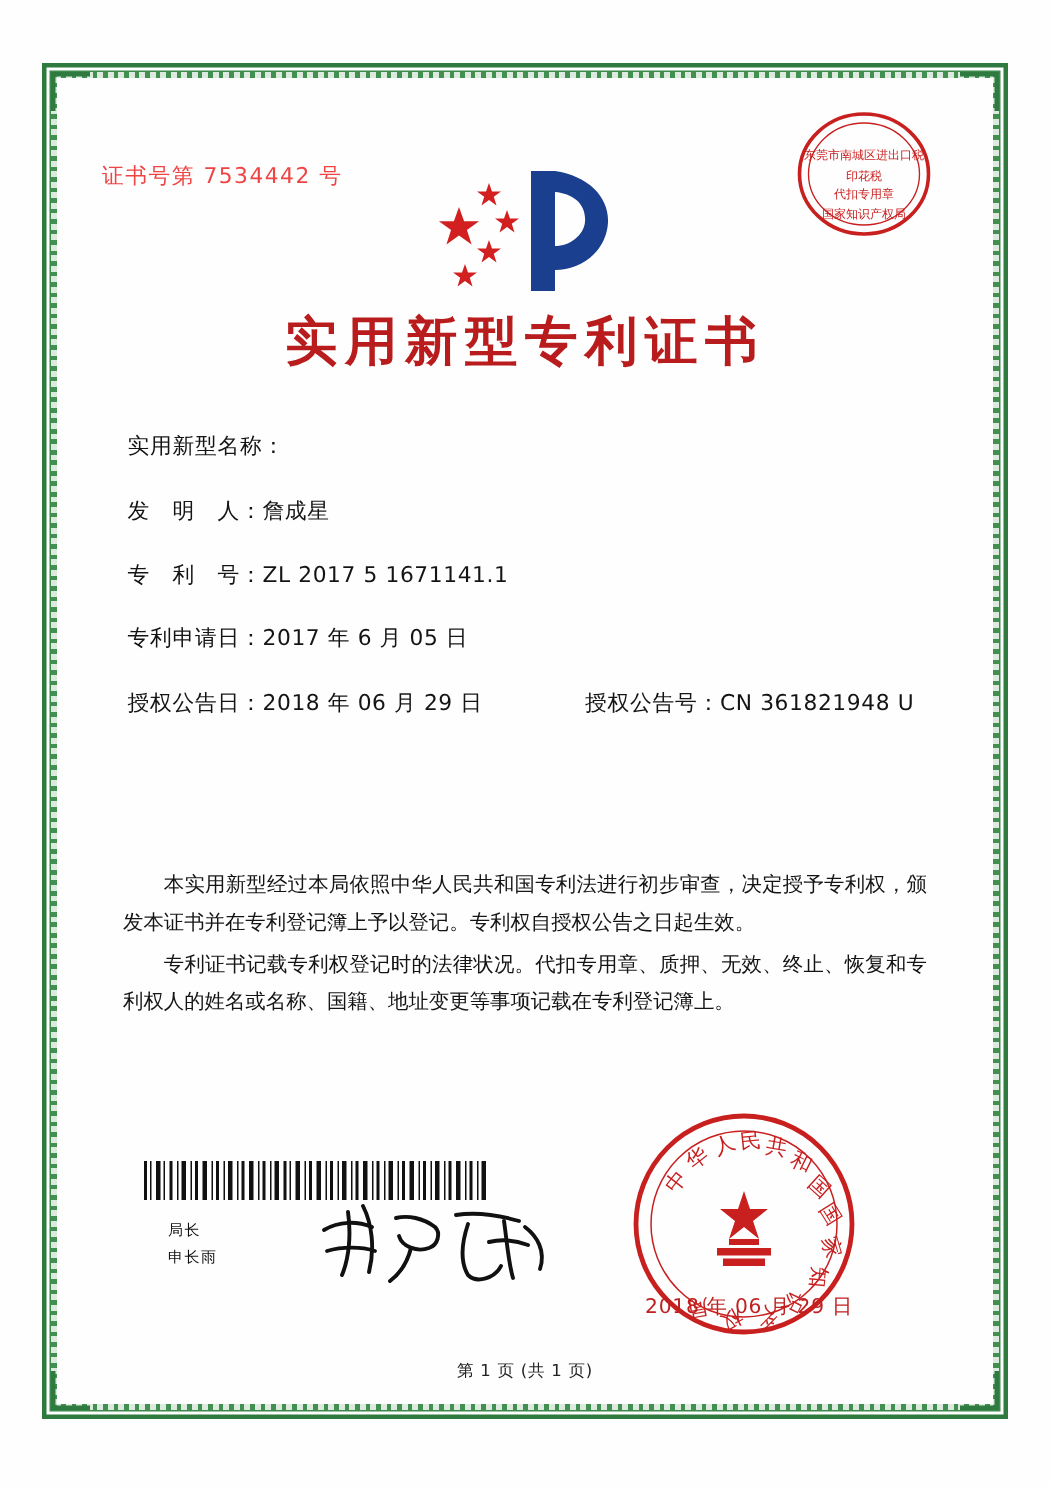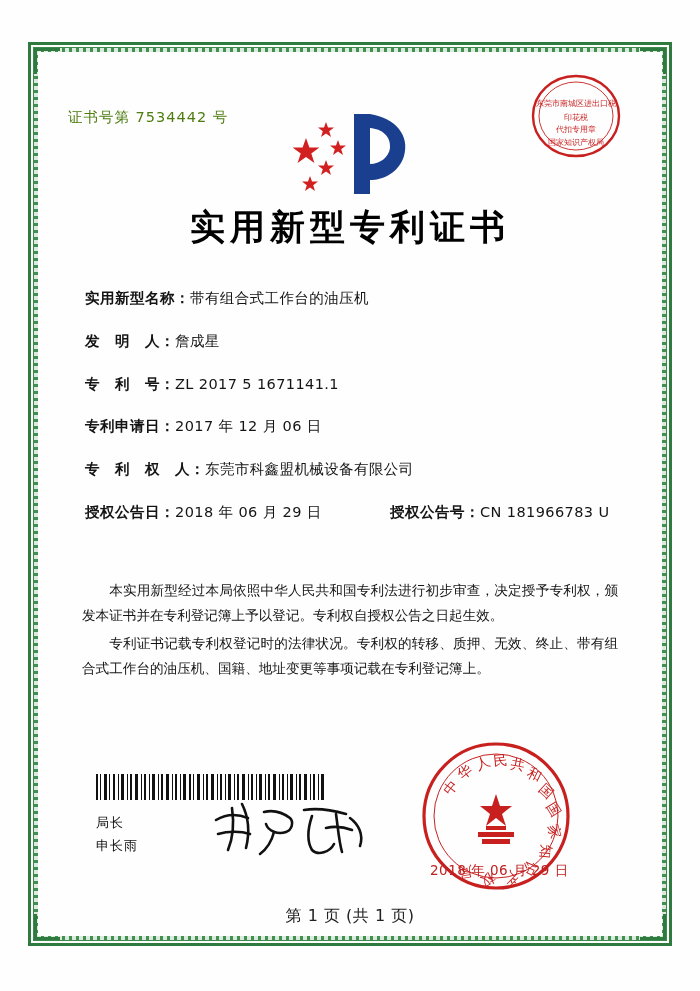--- a/index.html
+++ b/index.html
@@ -65,39 +65,39 @@
   .corner.tr { left: 640px; top: 48px; border-left: none; border-bottom: none; }
   .corner.bl { left: 34px; top: 914px; border-right: none; border-top: none; }
   .corner.br { left: 640px; top: 914px; border-left: none; border-top: none; }
 
   
   .cert-no {
     position: absolute;
     left: 68px; top: 108px;
     font-size: 14.5px;
     letter-spacing: 1px;
-    color: #4d7c0f;
+    color: #ef4444;
   }
 
   
   .logo {
     position: absolute;
     left: 292px; top: 110px;
     width: 120px; height: 86px;
   }
 
   .title {
     position: absolute;
     left: 0; right: 0; top: 204px;
     text-align: center;
     font-family: "DejaVu Serif", "Liberation Serif", serif;
     font-size: 35px;
     font-weight: bold;
     letter-spacing: 5px;
-    color: #000000;
+    color: #b91c1c;
   }
 
   
   .stamp-top {
     position: absolute;
     left: 530px; top: 70px;
     width: 92px; height: 92px;
   }
   .stamp-main {
     position: absolute;
@@ -116,21 +116,20 @@
   .row {
     display: flex;
     align-items: baseline;
     margin-bottom: 21px;
     line-height: 1.5;
   }
   .label {
     flex: 0 0 auto;
     white-space: pre;
     letter-spacing: 0.5px;
-    font-weight: bold;
   }
   .value {
     flex: 1 1 auto;
     letter-spacing: 0.4px;
   }
   .row.addr .value { line-height: 1.65; }
   .row.split { justify-content: flex-start; margin-top: 16px; }
   .split-left { width: 305px; display: flex; }
   .split-right { display: flex; }
 
@@ -152,43 +151,43 @@
   
   .barcode {
     position: absolute;
     left: 96px; top: 774px;
     width: 228px; height: 26px;
   }
 
   
   .sign-labels {
     position: absolute;
-    left: 96px; top: 812px;
-    font-size: 13px;
+    left: 112px; top: 812px;
+    font-size: 10px;
     line-height: 1.75;
     letter-spacing: 1px;
   }
   .signature {
     position: absolute;
     left: 208px; top: 798px;
     width: 170px; height: 62px;
   }
   .stamp-date {
     position: absolute;
     left: 430px; top: 862px;
     font-size: 13.5px;
     color: #c02020;
     letter-spacing: 0.5px;
   }
 
   .page-footer {
     position: absolute;
     left: 0; right: 0; top: 906px;
     text-align: center;
-    font-size: 16px;
+    font-size: 11px;
     color: #222;
     letter-spacing: 0.5px;
   }
 </style>
 </head>
 <body>
 
 <div class="certificate">
 
   <div class="border-deco"></div>
@@ -224,53 +223,48 @@
       <text x="46" y="36" font-size="8" fill="#c81f1f" text-anchor="middle" font-family="DejaVu Sans, sans-serif">东莞市南城区进出口税</text>
       <text x="46" y="50" font-size="8" fill="#c81f1f" text-anchor="middle" font-family="DejaVu Sans, sans-serif">印花税</text>
       <text x="46" y="62" font-size="8" fill="#c81f1f" text-anchor="middle" font-family="DejaVu Sans, sans-serif">代扣专用章</text>
       <text x="46" y="75" font-size="8" fill="#c81f1f" text-anchor="middle" font-family="DejaVu Sans, sans-serif">国家知识产权局</text>
     </svg>
   </div>
 
   <div class="fields">
     <div class="row">
       <span class="label">实用新型名称：</span>
-      <span class="value">带有组合式工作台的油压机</span>
     </div>
     <div class="row">
       <span class="label">发　明　人：</span>
       <span class="value">詹成星</span>
     </div>
     <div class="row">
       <span class="label">专　利　号：</span>
       <span class="value">ZL 2017 5 1671141.1</span>
     </div>
     <div class="row">
       <span class="label">专利申请日：</span>
-      <span class="value">2017 年 12 月 06 日</span>
-    </div>
-    <div class="row">
-      <span class="label">专　利　权　人：</span>
-      <span class="value">东莞市科鑫盟机械设备有限公司</span>
+      <span class="value">2017 年 6 月 05 日</span>
     </div>
     <div class="row split">
       <span class="split-left">
         <span class="label">授权公告日：</span>
         <span class="value">2018 年 06 月 29 日</span>
       </span>
       <span class="split-right">
         <span class="label">授权公告号：</span>
-        <span class="value">CN 181966783 U</span>
+        <span class="value">CN 361821948 U</span>
       </span>
     </div>
   </div>
 
   <div class="paragraphs">
     <p>本实用新型经过本局依照中华人民共和国专利法进行初步审查，决定授予专利权，颁发本证书并在专利登记簿上予以登记。专利权自授权公告之日起生效。</p>
-    <p>专利证书记载专利权登记时的法律状况。专利权的转移、质押、无效、终止、带有组合式工作台的油压机、国籍、地址变更等事项记载在专利登记簿上。</p>
+    <p>专利证书记载专利权登记时的法律状况。代扣专用章、质押、无效、终止、恢复和专利权人的姓名或名称、国籍、地址变更等事项记载在专利登记簿上。</p>
   </div>
 
   <div class="barcode">
     <svg viewBox="0 0 228 26" width="228" height="26" preserveAspectRatio="none" aria-hidden="true">
       <g fill="#111">
         <rect x="0" y="0" width="2" height="26"></rect>
           <rect x="4" y="0" width="1" height="26"></rect>
         <rect x="8" y="0" width="3" height="26"></rect>
           <rect x="13" y="0" width="1" height="26"></rect>
         <rect x="17" y="0" width="2" height="26"></rect>

